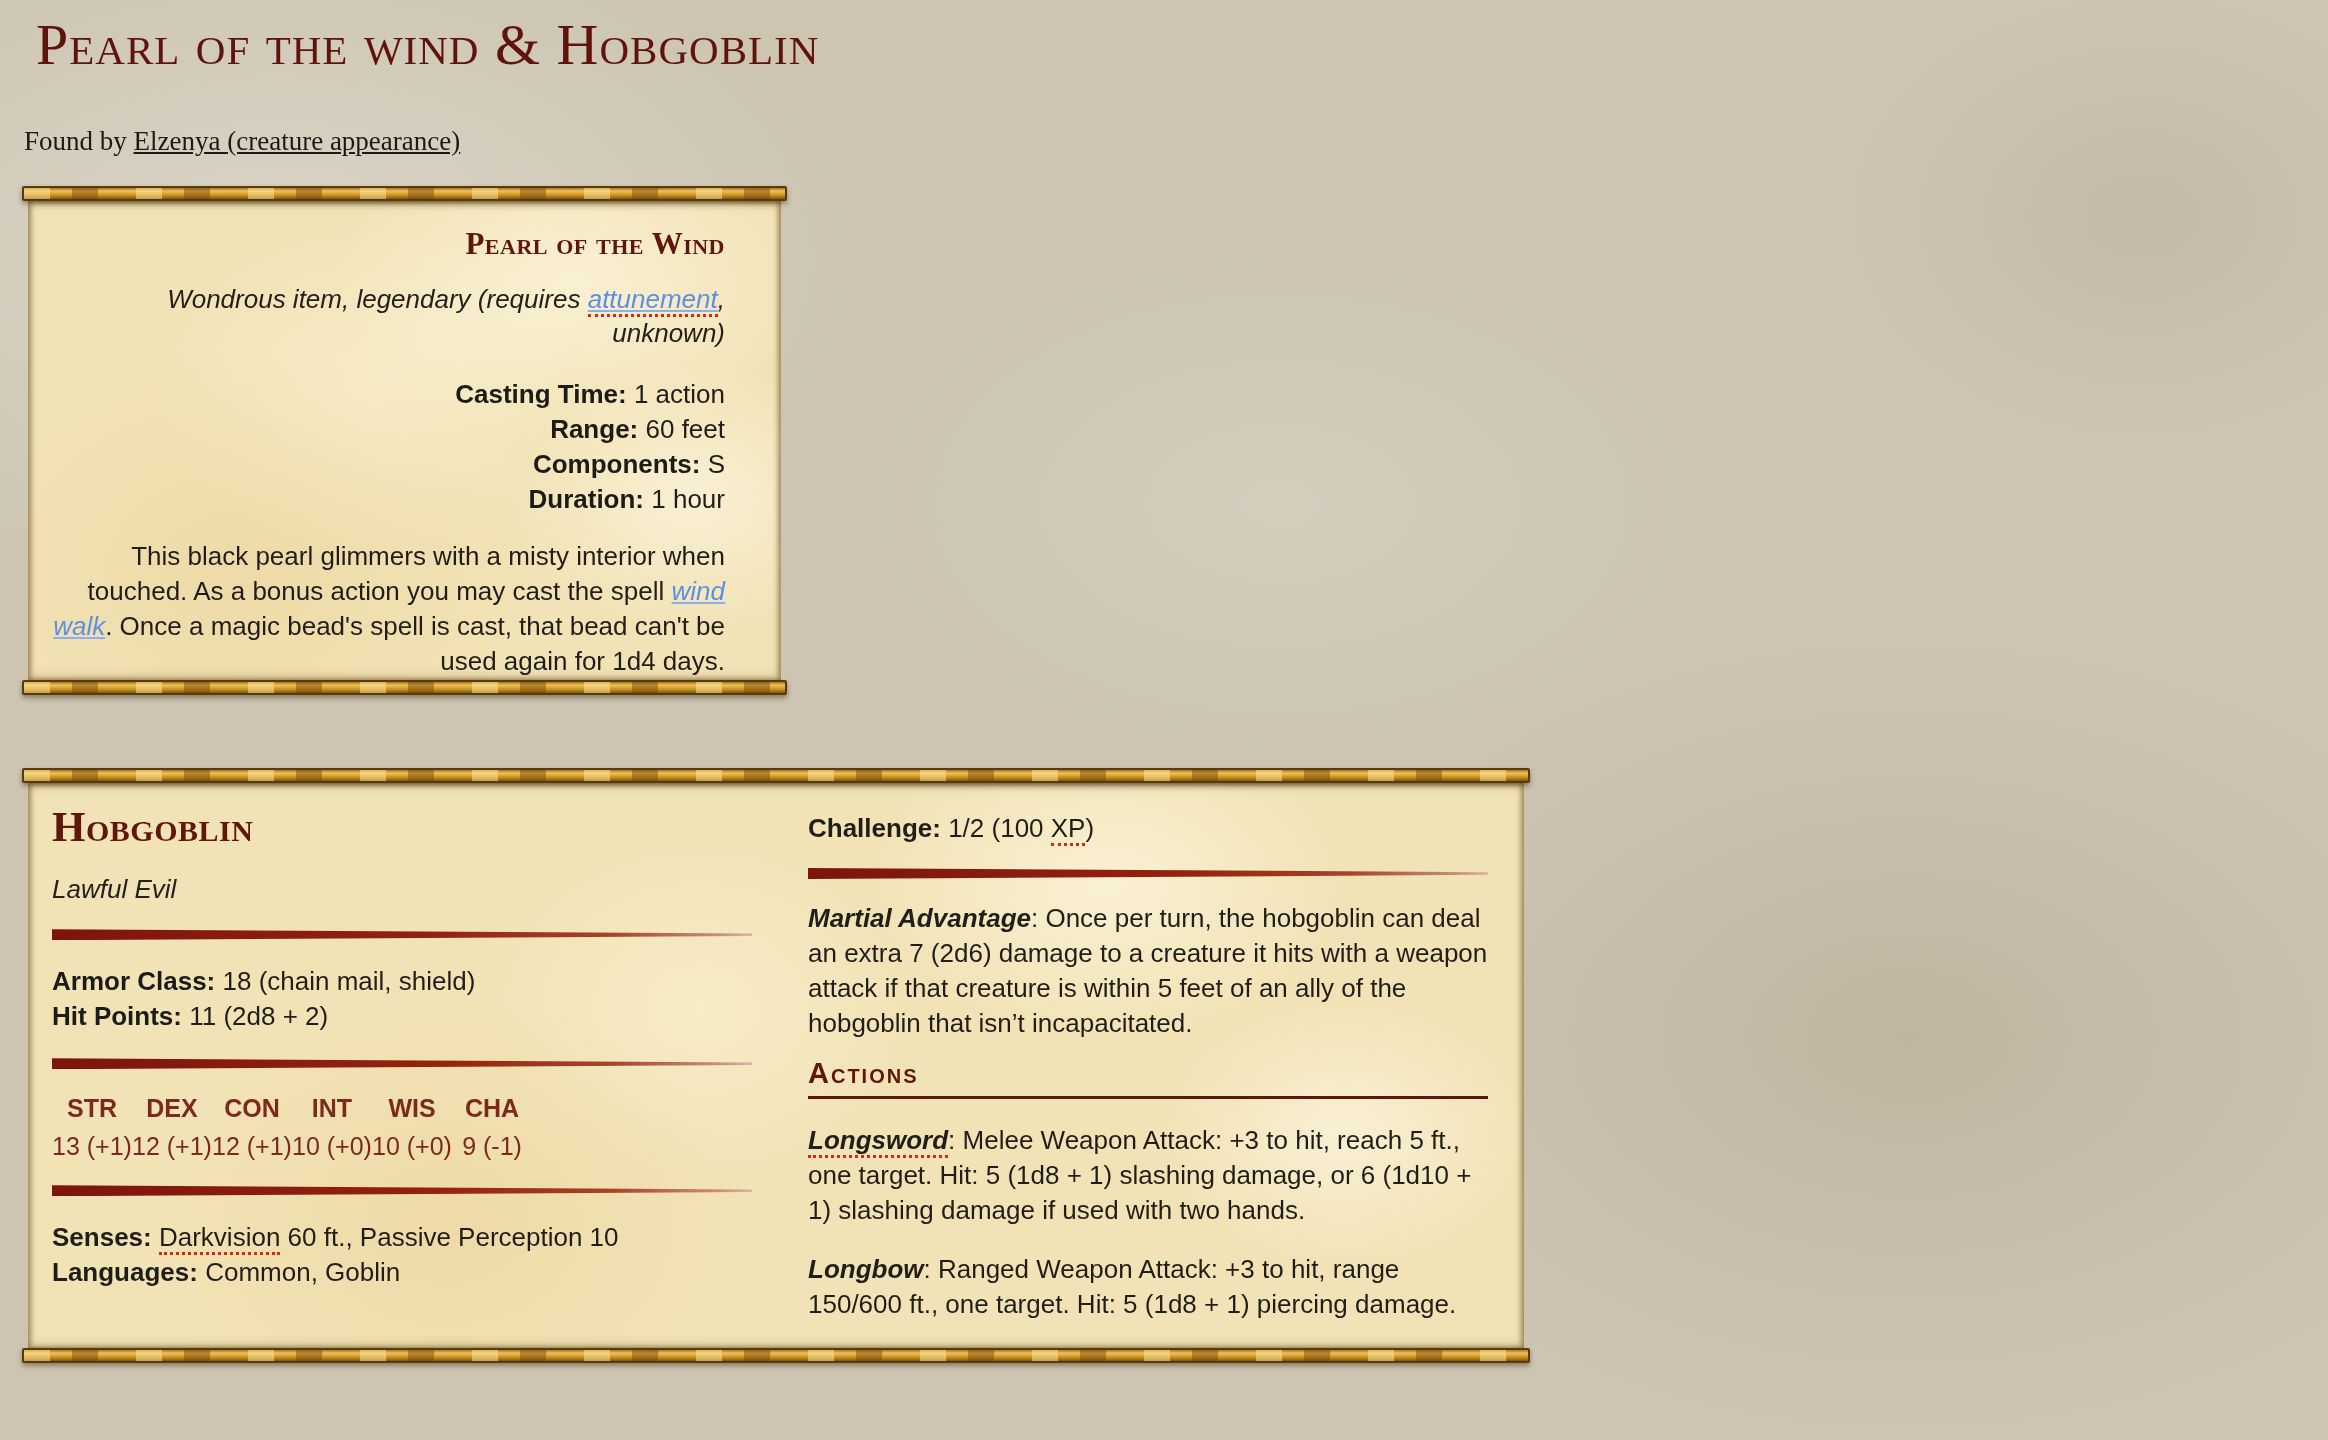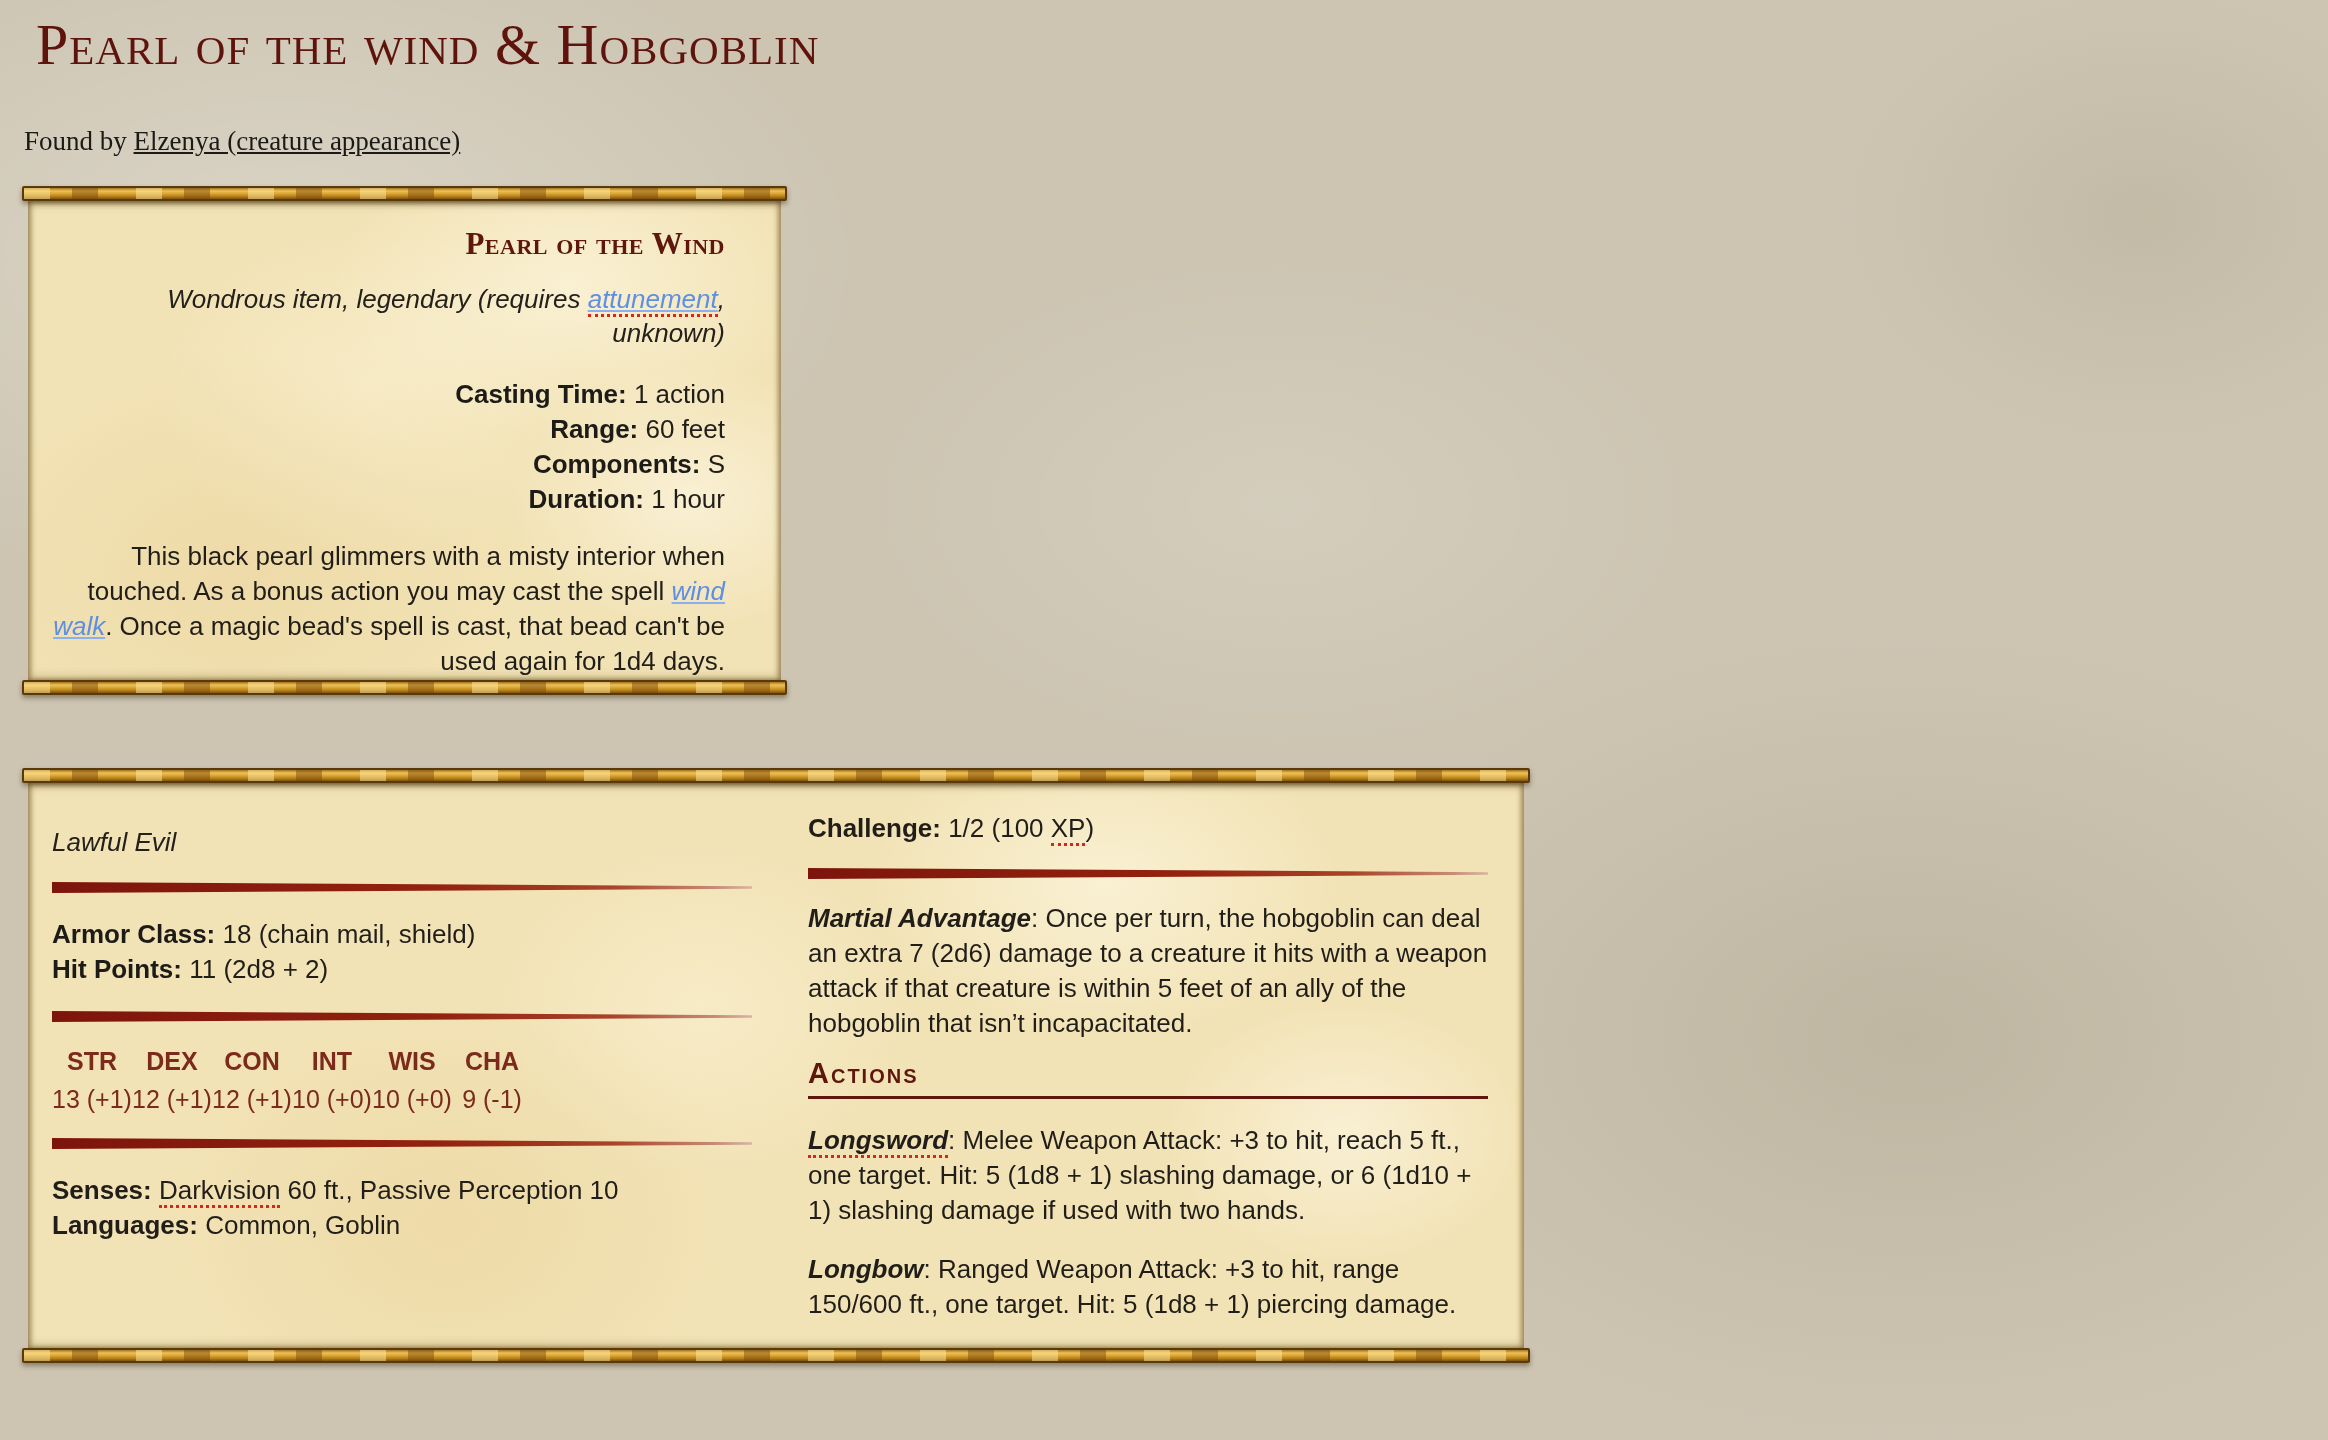--- a/index.html
+++ b/index.html
@@ -128,20 +128,21 @@
       <p class="desc"><span>This black pearl glimmers with a misty interior when touched. As a bonus action you may cast the spell </span><a class="link">wind walk</a><span>. Once a magic bead's spell is cast, that bead can't be used again for 1d4 days.</span></p>
     </div>
     <div class="bar"></div>
   </section>
 
   <section class="scroll-card card2">
     <div class="bar"></div>
     <div class="card-body">
 
       <div class="col-left">
+        <h2 class="card-heading big">Hobgoblin</h2>
         <p class="alignment">Lawful Evil</p>
 
         <div class="taper"></div>
 
         <div class="stat-lines">
           <div class="stat-line"><b>Armor Class:</b> <span>18 (chain mail, shield)</span></div>
           <div class="stat-line"><b>Hit Points:</b> <span>11 (2d8 + 2)</span></div>
         </div>
 
         <div class="taper"></div>

